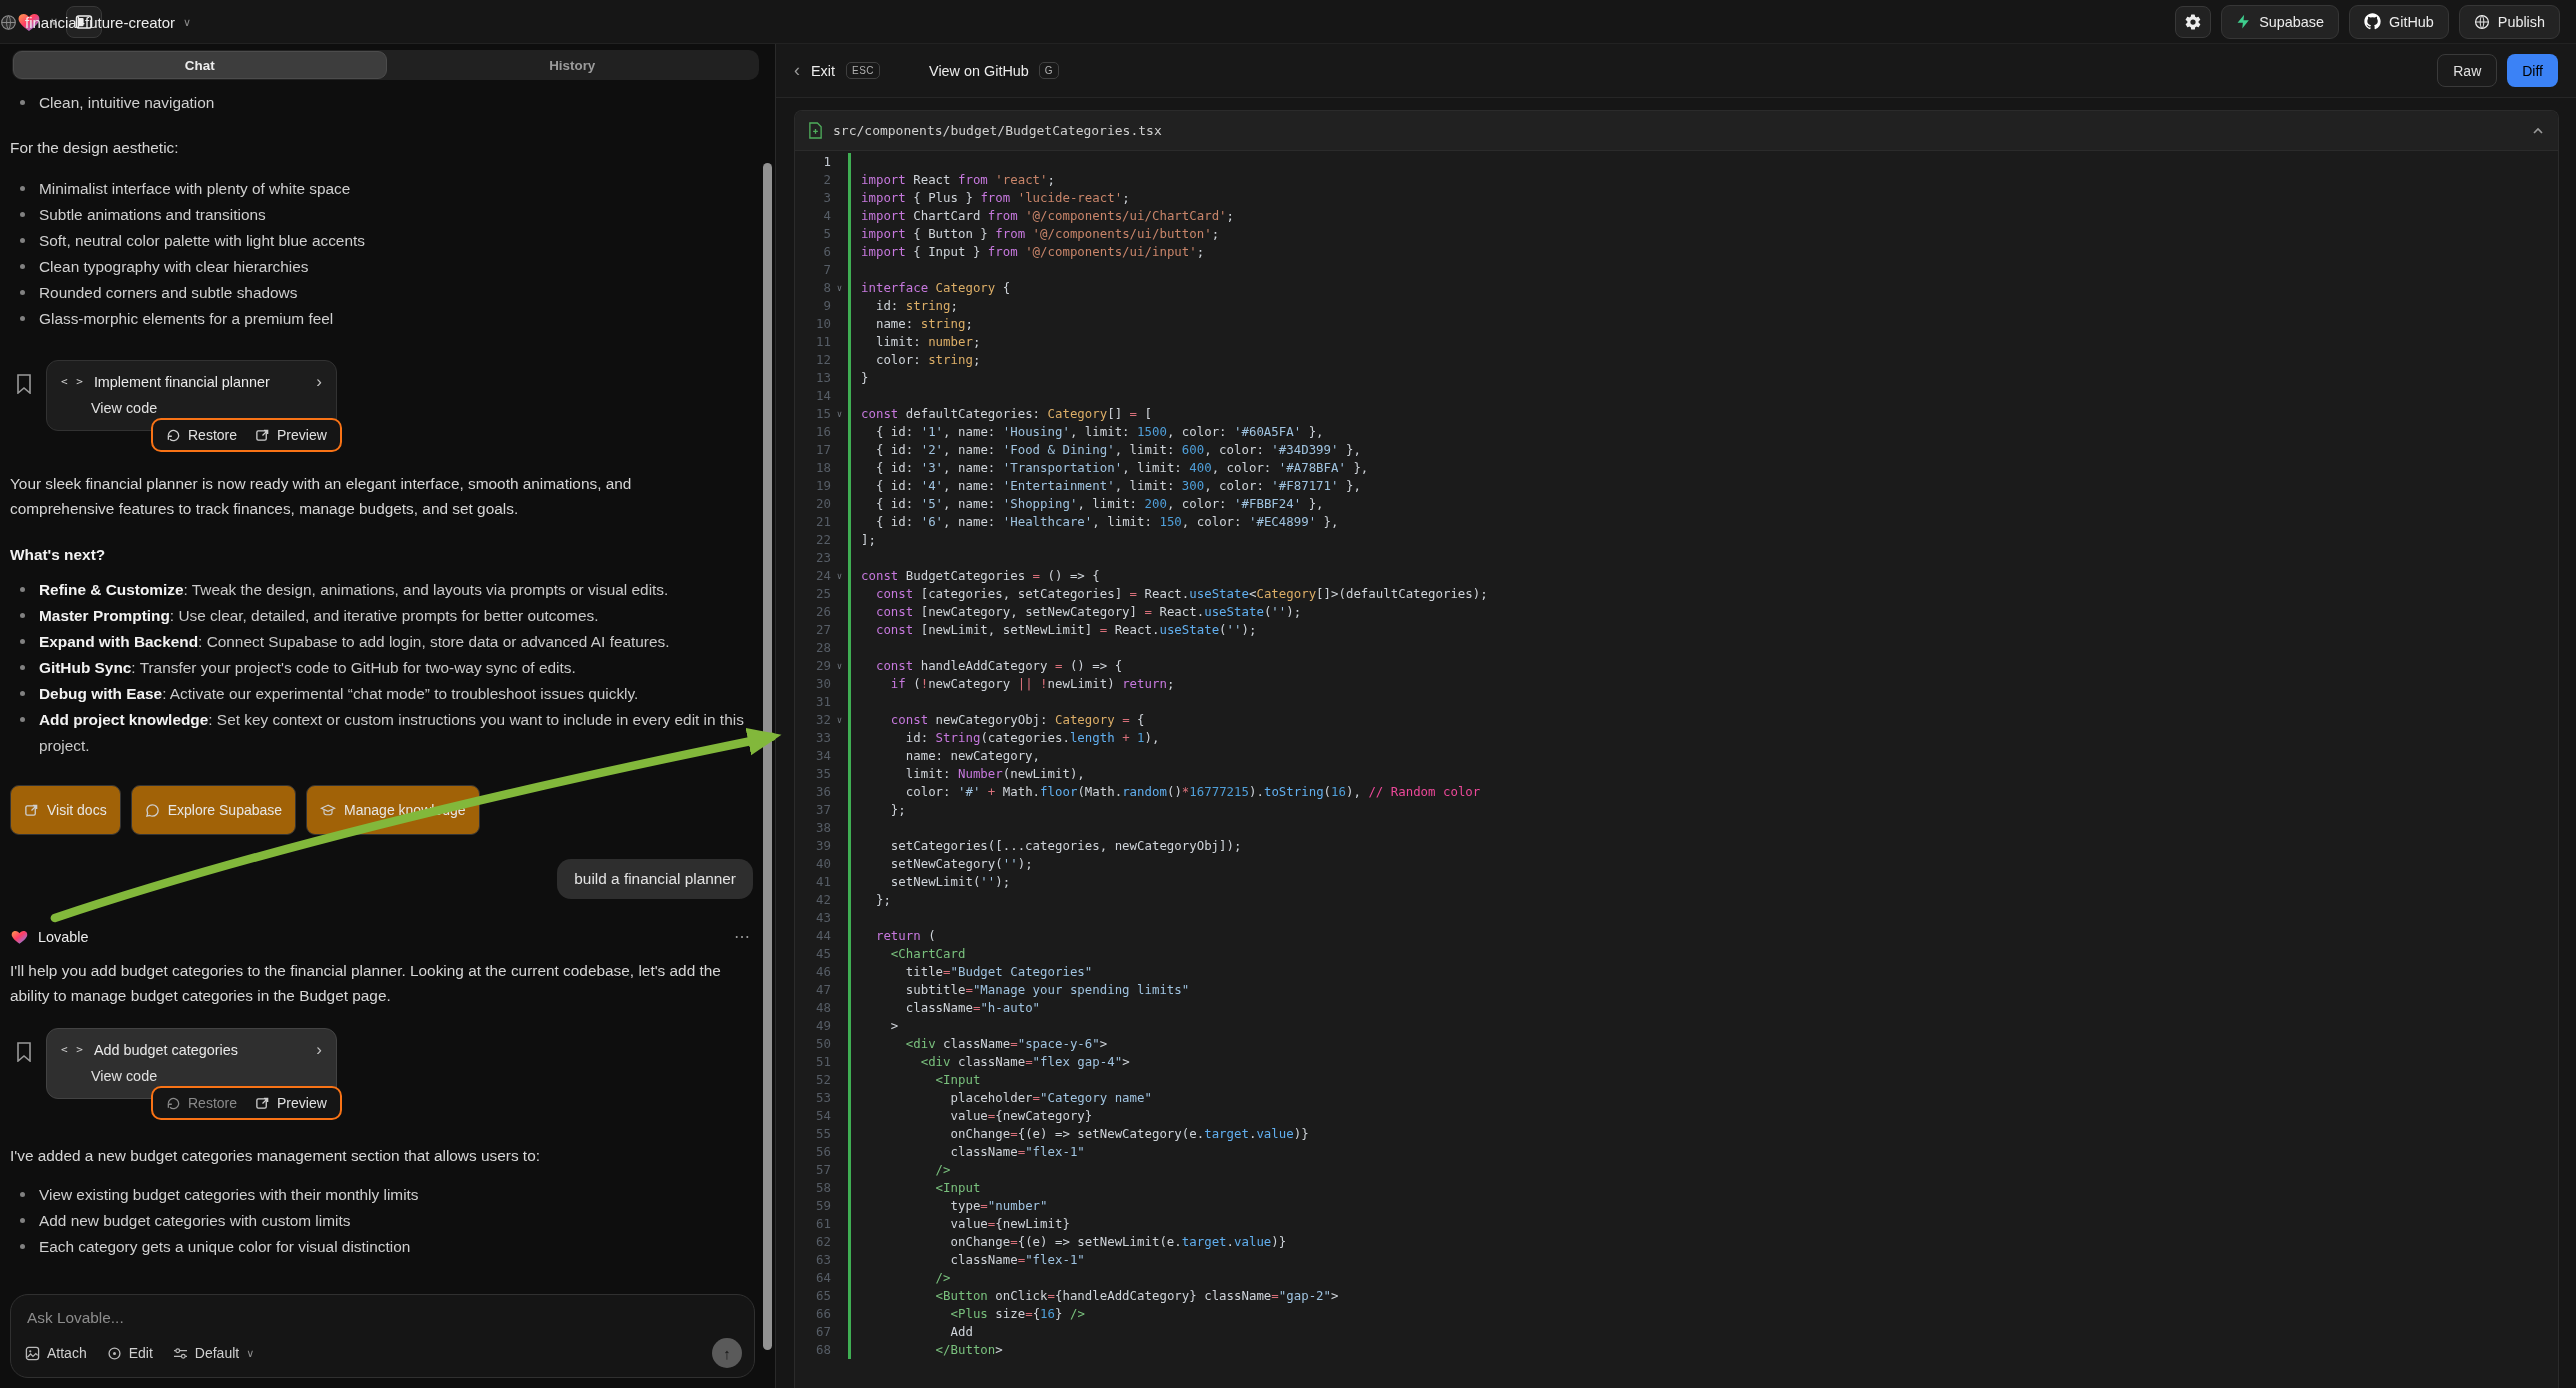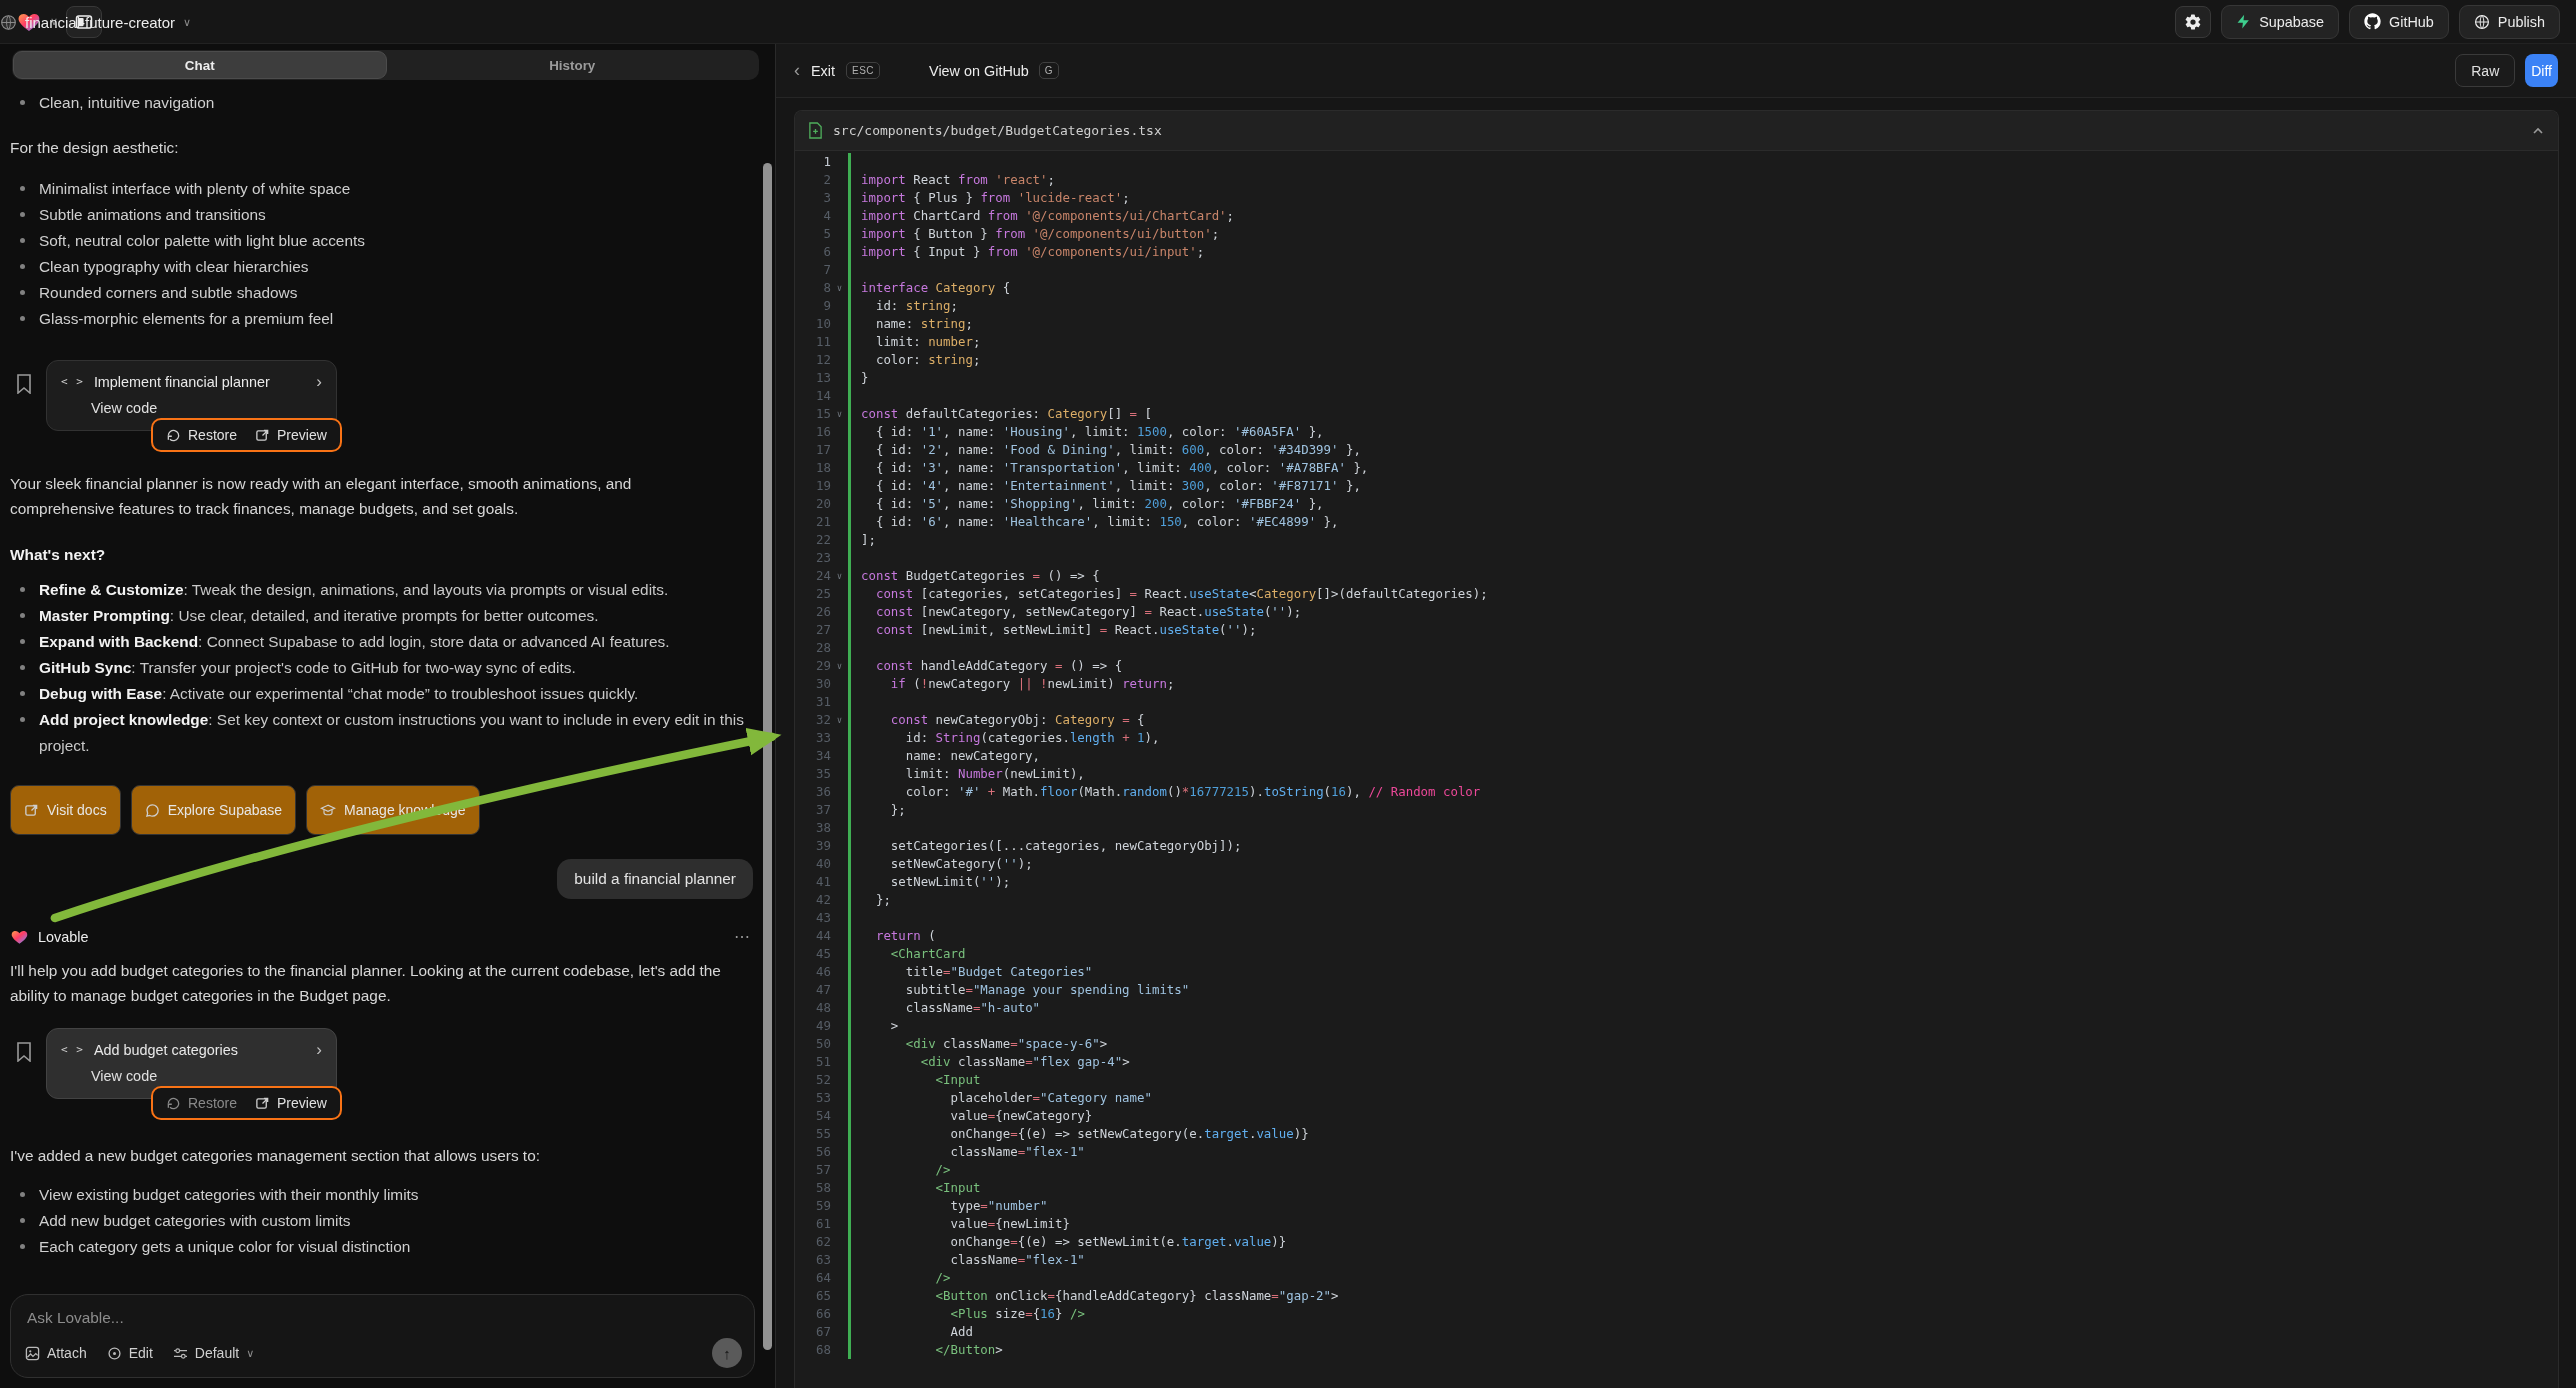--- a/index.html
+++ b/index.html
@@ -82,22 +82,22 @@
     background:#181818; }
   .cp-left { display:flex; align-items:center; gap:11px; }
   .back { color:#9a9a9a; font-size:18px; }
   .cp-label { font-size:14.4px; color:#ececec; }
   .kbd { border:1px solid #3f3f3f; border-radius:5px; font-size:10px; color:#b0b0b0;
     padding:2px 5px; letter-spacing:0.5px; }
   .gh-group { display:flex; align-items:center; gap:10px; margin-left:38px; }
   .cp-right { margin-left:auto; display:flex; align-items:center; gap:10px; }
   .raw-btn { height:33px; padding:0 15px; border:1px solid #3a3a3a; border-radius:8px;
     display:flex; align-items:center; font-size:14px; color:#e0e0e0; background:#1b1b1b; }
-  .diff-btn { height:33px; padding:0 6px; border-radius:8px; display:flex; align-items:center;
-    font-size:14px; color:#ffffff; }
+  .diff-btn { height:33px; padding:0 15px; border-radius:8px; display:flex; align-items:center;
+    font-size:14px; color:#000000; }
 
   .filebox { position:absolute; left:18px; right:17px; top:66px; bottom:0; border:1px solid #2b2b2b;
     border-bottom:none; border-radius:8px 8px 0 0; background:#1b1b1b; overflow:hidden; }
   .file-head { height:40px; background:#212121; border-bottom:1px solid #2b2b2b; display:flex;
     align-items:center; gap:10px; padding:0 13px; }
   .file-path { font-family:"DejaVu Sans Mono",monospace; font-size:13px; color:#d0d0d0; }
   .collapse { margin-left:auto; }
 
   .code-lines { font-family:"DejaVu Sans Mono",monospace; font-size:12.4px; color:#cfd4da; padding-top:2px; }
   .crow { display:flex; height:18px; line-height:18px; white-space:pre; }

